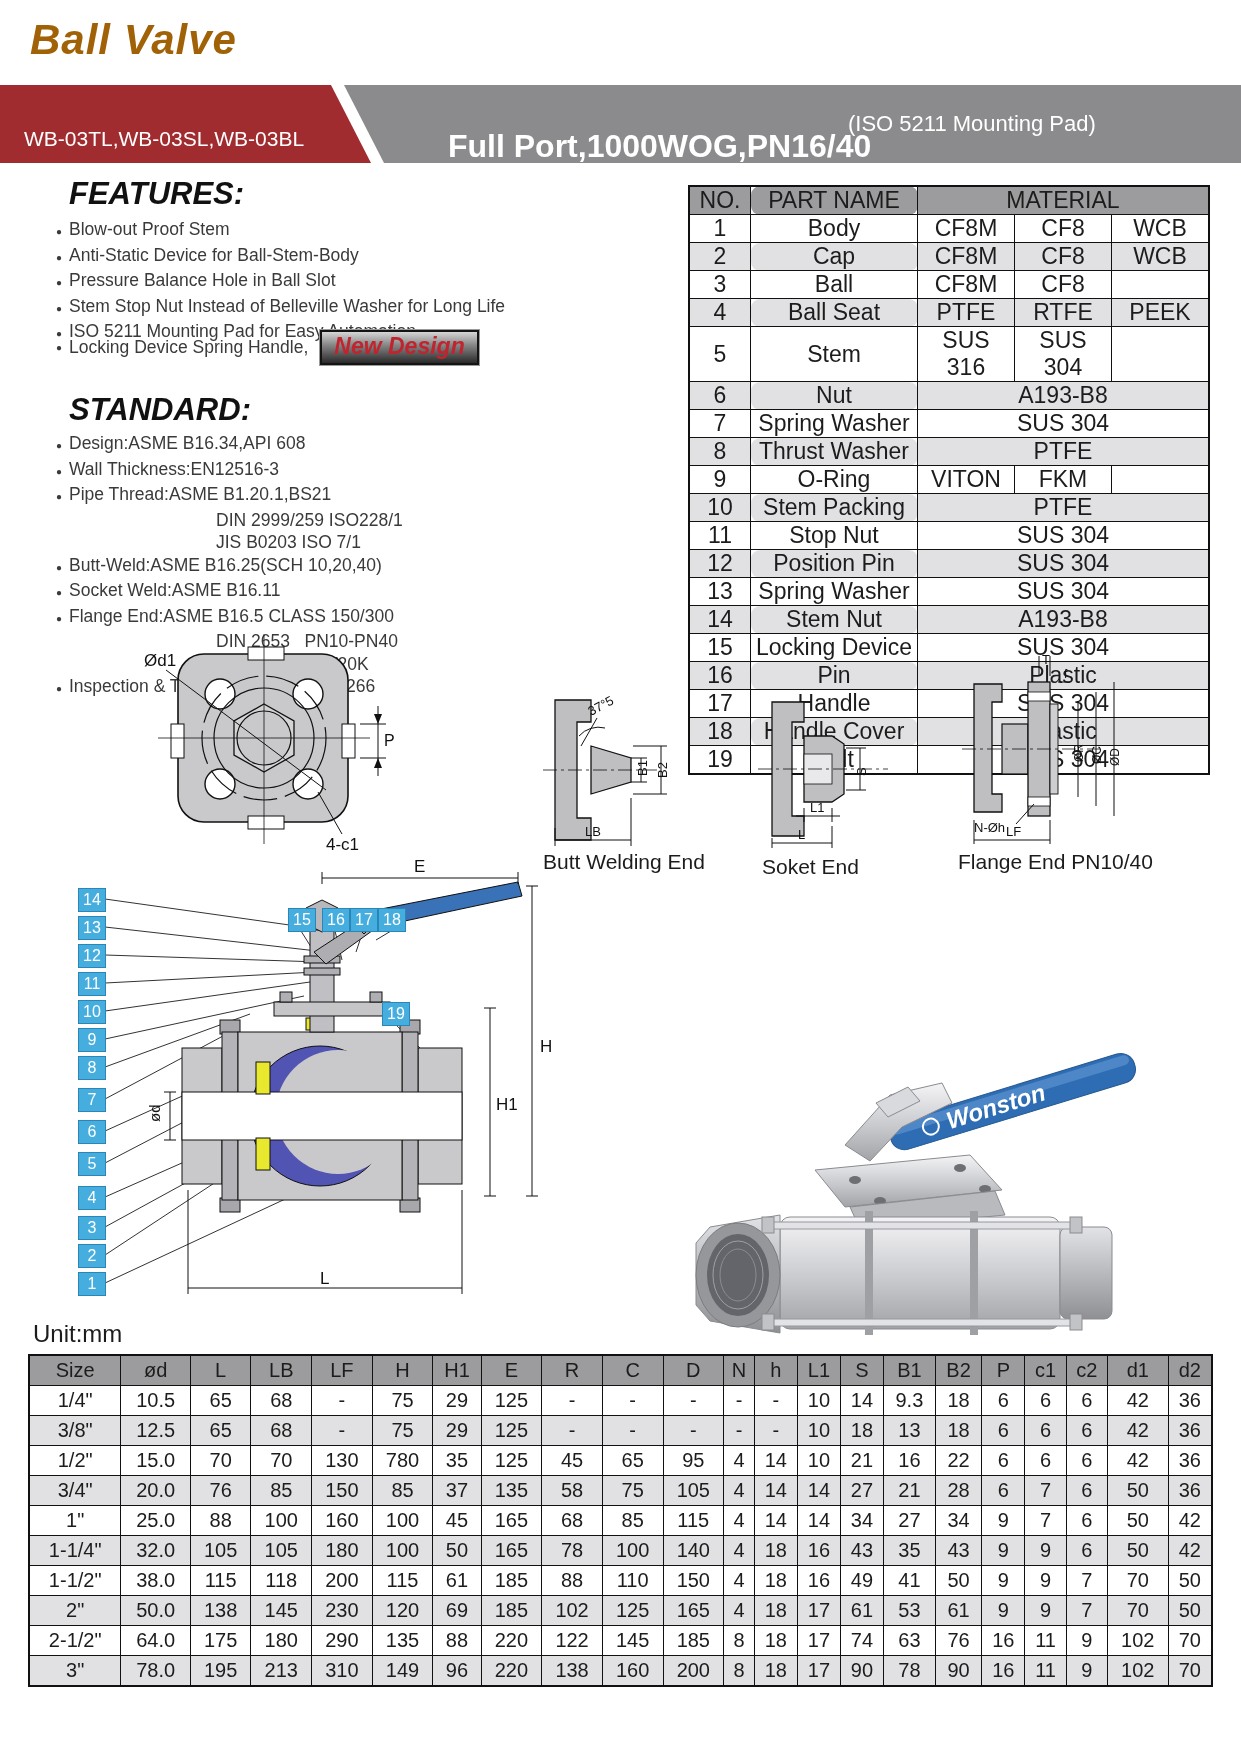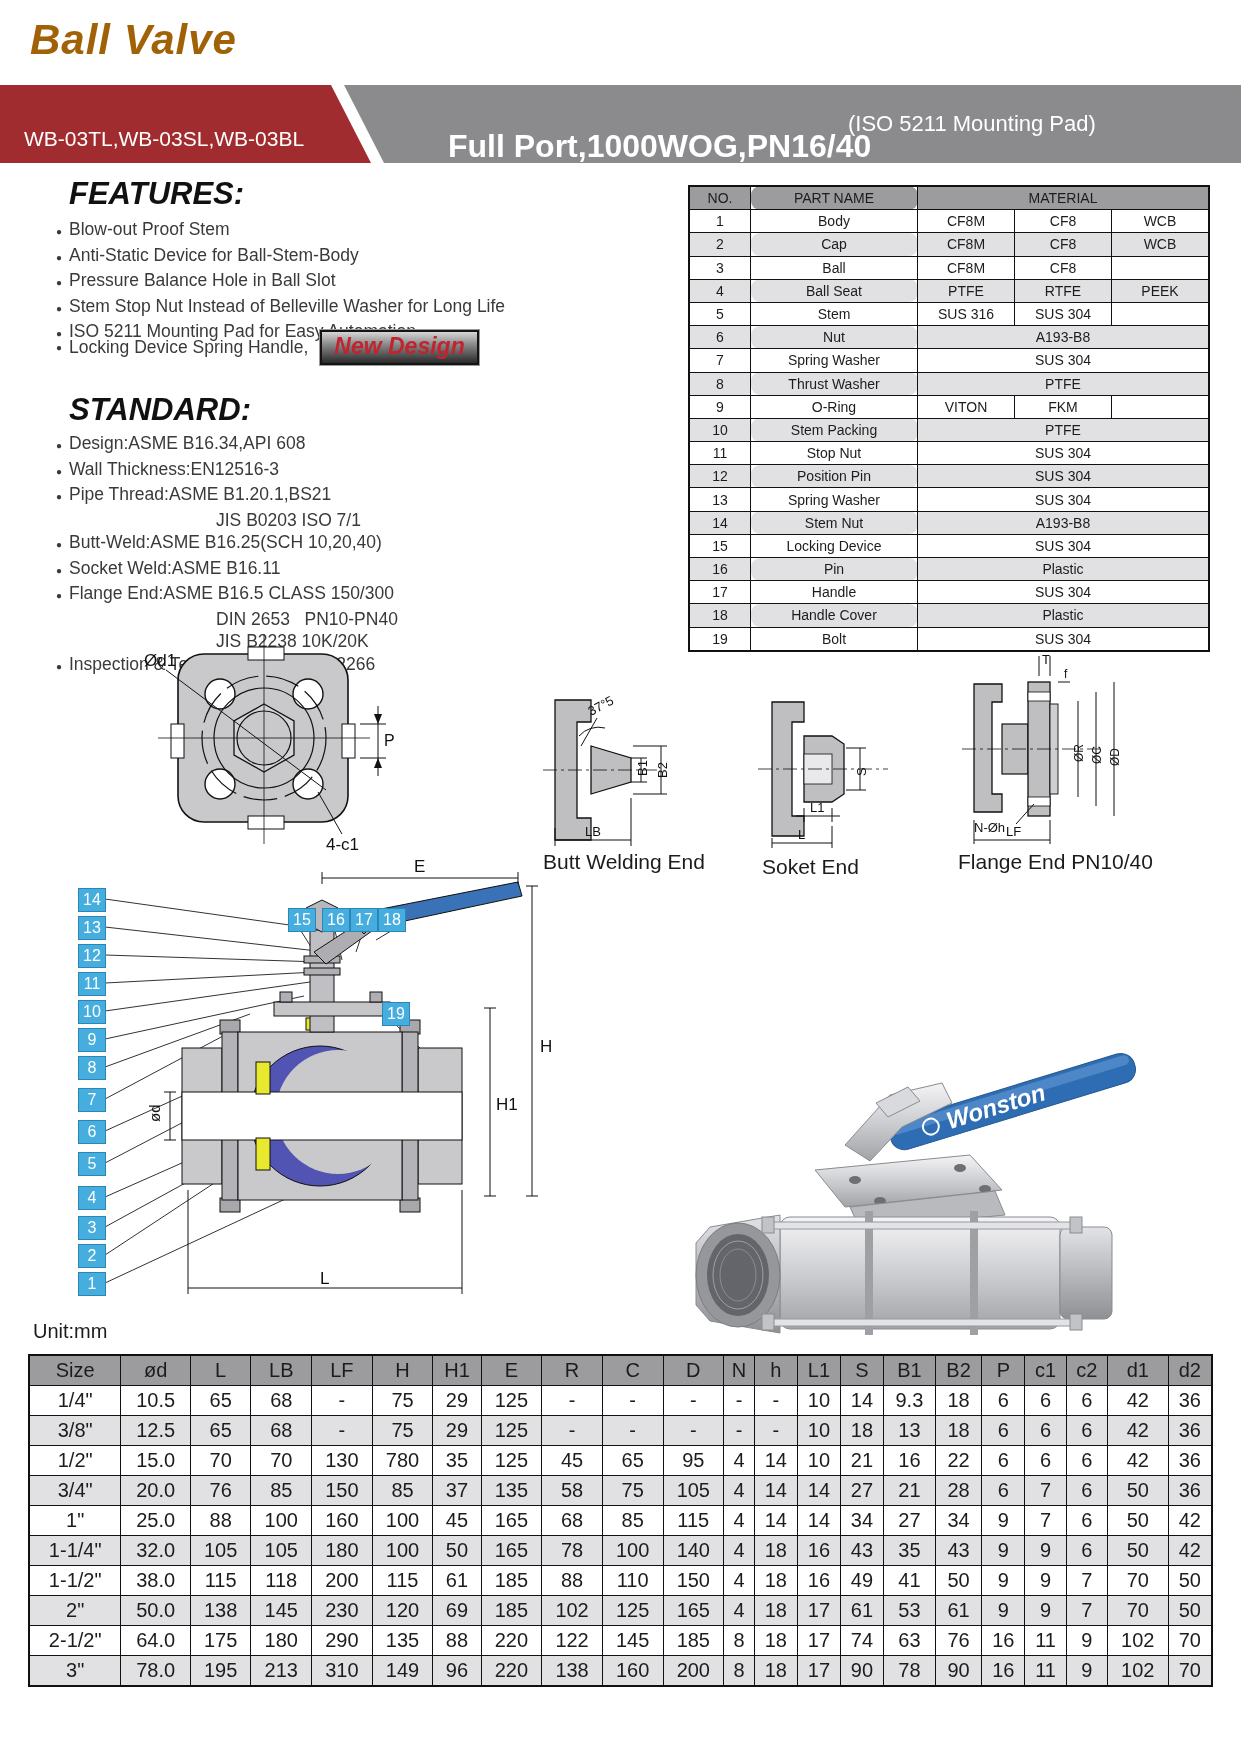--- a/index.html
+++ b/index.html
@@ -30,36 +30,36 @@
   .bullet-row .bullet{width:13px;font-size:10px;flex:0 0 13px;}
   .bullet-row.indent{padding-left:160px;}
   .feat-last{position:absolute;left:56px;top:330px;display:flex;align-items:center;
              font-size:17.5px;color:#3a3a3a;}
   .feat-last .bullet{width:13px;font-size:10px;}
   .badge{display:inline-block;margin-left:12px;padding:1px 12px 3px 12px;
          background:linear-gradient(#d6d6d6 0%,#8a8a8a 40%,#2a2a2a 100%);
          color:#c0242e;font-style:italic;font-weight:bold;font-size:23px;
          border:2px solid #141414;outline:1px solid #9a9a9a;}
   
-  .parts{position:absolute;left:688px;top:185px;border-collapse:collapse;font-size:14px;}
+  .parts{position:absolute;left:688px;top:185px;border-collapse:collapse;font-size:23px;}
   .parts th,.parts td{border:1px solid #111;text-align:center;padding:0 4px;height:22.2px;color:#1c1c1c;}
   .parts th{background:#9c9c9e;font-weight:normal;}
   .parts .c-no{width:52px;} .parts .c-name{width:158px;border-radius:9px;}
   .parts .c-m1,.parts .c-m2,.parts .c-m3{width:88px;}
   .parts tr.alt td{background:#e1e1e3;}
   .parts{border:2px solid #111;}
   
   .caption{position:absolute;font-size:21px;color:#1c1c1c;white-space:nowrap;}
   svg text{font-family:"Liberation Sans",sans-serif;}
   .drawing{position:absolute;}
   .section-wrap{position:absolute;left:70px;top:856px;width:500px;height:460px;}
   .callout{position:absolute;width:26px;height:22px;background:#46aede;border:1px solid #2b86b8;
            color:#fff;font-size:16px;line-height:22px;text-align:center;}
   
-  .unit{position:absolute;left:33px;top:1320px;font-size:20px;color:#1c1c1c;}
+  .unit{position:absolute;left:33px;top:1320px;font-size:24px;color:#1c1c1c;}
   .dims{position:absolute;left:28px;top:1354px;width:1185px;border-collapse:collapse;
         font-size:20px;table-layout:auto;border:2px solid #111;}
   .dims th,.dims td{border:1px solid #111;text-align:center;padding:3px 2px;color:#1c1c1c;}
   .dims th{background:#9c9c9e;font-weight:normal;}
   .dims tr.alt td{background:#e1e1e3;}
 </style>
 </head>
 <body>
 
 <div class="page">
@@ -87,20 +87,21 @@
     <span class="bullet">●</span>
     <span>Locking Device Spring Handle,</span>
     <span class="badge">New Design</span>
   </div>
 
   <div class="sec-h" id="standard-h">STANDARD:</div>
   <div class="blist" id="standard-list">
       <div class="bullet-row"><div class="bullet">●</div><div class="bullet-text">Design:ASME B16.34,API 608</div></div>
       <div class="bullet-row"><div class="bullet">●</div><div class="bullet-text">Wall Thickness:EN12516-3</div></div>
       <div class="bullet-row"><div class="bullet">●</div><div class="bullet-text">Pipe Thread:ASME B1.20.1,BS21</div></div>
+      <div class="bullet-row indent"><div class="bullet-text">DIN 2999/259 ISO228/1</div></div>
       <div class="bullet-row indent"><div class="bullet-text">JIS B0203 ISO 7/1</div></div>
       <div class="bullet-row"><div class="bullet">●</div><div class="bullet-text">Butt-Weld:ASME B16.25(SCH 10,20,40)</div></div>
       <div class="bullet-row"><div class="bullet">●</div><div class="bullet-text">Socket Weld:ASME B16.11</div></div>
       <div class="bullet-row"><div class="bullet">●</div><div class="bullet-text">Flange End:ASME B16.5 CLASS 150/300</div></div>
       <div class="bullet-row indent"><div class="bullet-text">DIN 2653   PN10-PN40</div></div>
       <div class="bullet-row indent"><div class="bullet-text">JIS B2238 10K/20K</div></div>
       <div class="bullet-row"><div class="bullet">●</div><div class="bullet-text">Inspection &amp; Testing:API 598,EN 12266</div></div>
     </div>
 
   <table class="parts">

